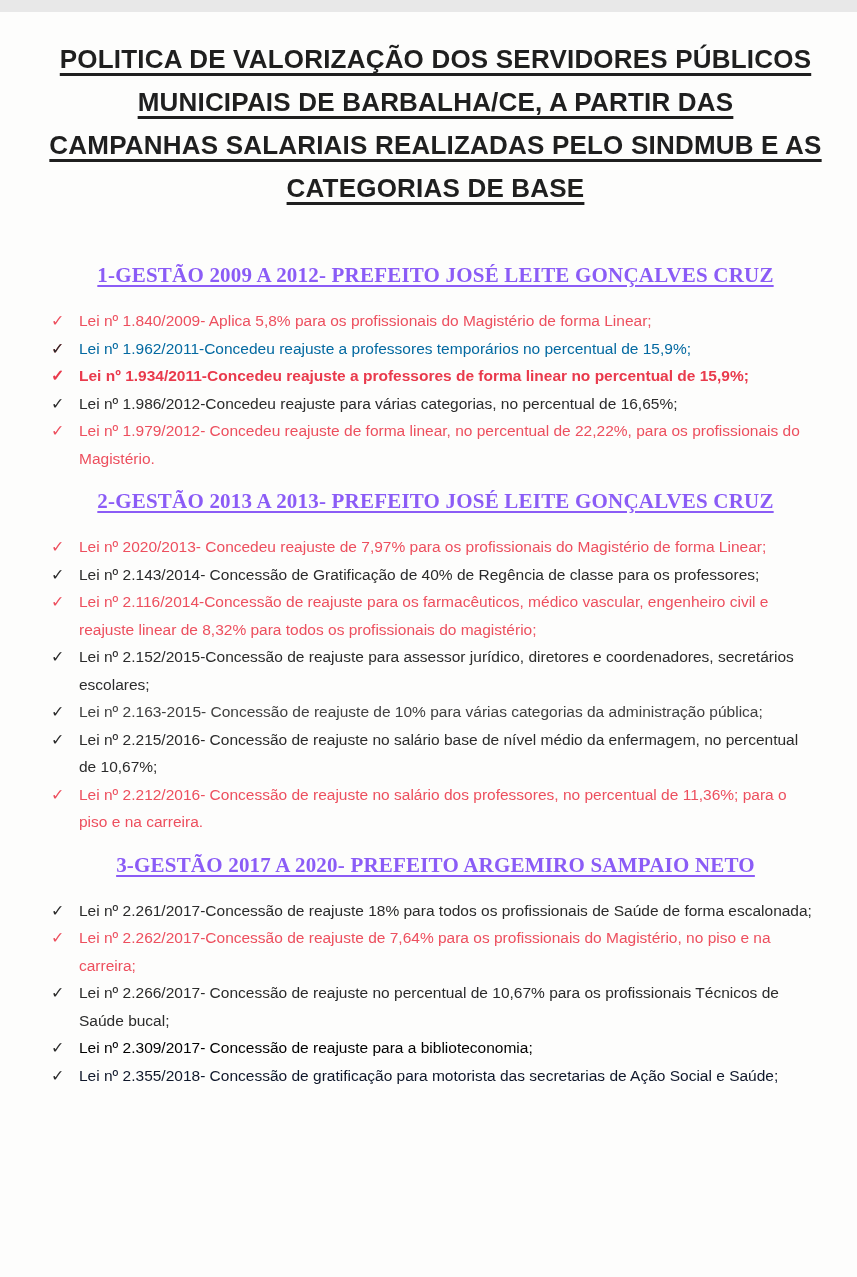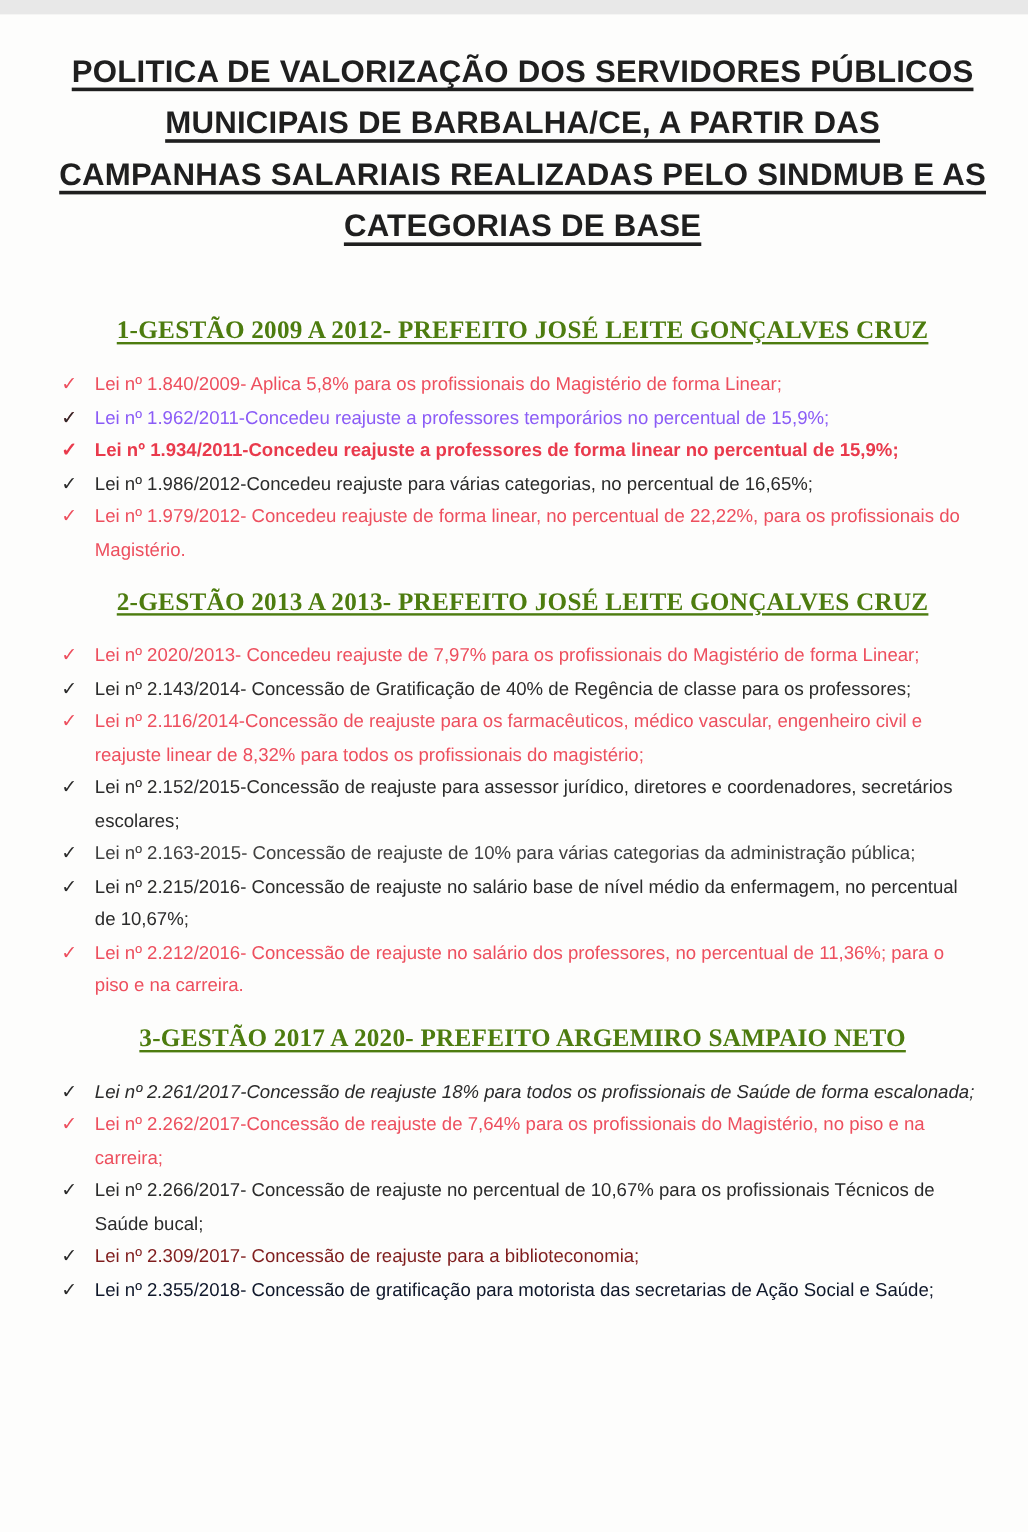--- a/index.html
+++ b/index.html
@@ -30,21 +30,21 @@
     text-decoration-thickness: 3px;
     text-underline-offset: 5px;
   }
   .doc-title .tline::after { content: "\A"; white-space: pre; }
   .sec-heading {
     font-family: "Liberation Serif", serif;
     font-size: 21px;
     font-weight: bold;
     line-height: 30px;
     text-align: center;
-    color: #4d7c0f;
+    color: #8b5cf6;
     text-decoration: underline;
     text-decoration-thickness: 2px;
     text-underline-offset: 3px;
     margin: 14px 0 17px 0;
     letter-spacing: 0.2px;
   }
   .law-list {
     list-style: none;
     margin: 0 0 6px 20px;
     padding: 0;
@@ -75,21 +75,21 @@
     <ul class="law-list">
       <li class="law-item">
         <span class="check" style="color: rgb(237, 79, 94);">✓</span>
         <span style="color: rgb(237, 79, 94);">Lei nº 1.840/2009- Aplica 5,8% para os profissionais do Magistério de forma Linear;</span>
       </li>
       <li class="law-item">
         <span class="check" style="color: rgb(237, 79, 94);">✓</span>
       </li>
       <li class="law-item">
         <span class="check" style="color: rgb(43, 43, 43);">✓</span>
-        <span style="color: #8b5cf6;">Lei nº 1.962/2011-Concedeu reajuste a professores temporários no percentual de 15,9%;</span>
+        <span style="color: #0369a1;">Lei nº 1.962/2011-Concedeu reajuste a professores temporários no percentual de 15,9%;</span>
       </li>
       <li class="law-item">
         <span class="check" style="color: rgb(233, 58, 76); font-weight: bold;">✓</span>
         <span style="color: rgb(233, 58, 76); font-weight: bold; text-align: right;">Lei nº 1.934/2011-Concedeu reajuste a professores de forma linear no percentual de 15,9%;</span>
       </li>
       <li class="law-item">
         <span class="check" style="color: rgb(43, 43, 43);">✓</span>
         <span style="color: rgb(43, 43, 43);">Lei nº 1.986/2012-Concedeu reajuste para várias categorias, no percentual de 16,65%;</span>
       </li>
       <li class="law-item">
@@ -131,33 +131,33 @@
         <span style="color: rgb(237, 79, 94);">Lei nº 2.212/2016- Concessão de reajuste no salário dos professores, no percentual de 11,36%; para o piso e na carreira.</span>
       </li>
     </ul>
   </section>
 
   <section>
     <h2 class="sec-heading">3-GESTÃO 2017 A 2020- PREFEITO ARGEMIRO SAMPAIO NETO</h2>
     <ul class="law-list">
       <li class="law-item">
         <span class="check" style="color: rgb(43, 43, 43);">✓</span>
-        <span style="color: rgb(43, 43, 43); font-style: italic;">Lei nº 2.261/2017-Concessão de reajuste 18% para todos os profissionais de Saúde de forma escalonada;</span>
+        <span style="color: rgb(43, 43, 43);">Lei nº 2.261/2017-Concessão de reajuste 18% para todos os profissionais de Saúde de forma escalonada;</span>
       </li>
       <li class="law-item">
         <span class="check" style="color: rgb(237, 79, 94);">✓</span>
         <span style="color: rgb(237, 79, 94);">Lei nº 2.262/2017-Concessão de reajuste de 7,64% para os profissionais do Magistério, no piso e na carreira;</span>
       </li>
       <li class="law-item">
         <span class="check" style="color: rgb(43, 43, 43);">✓</span>
         <span style="color: rgb(43, 43, 43);">Lei nº 2.266/2017- Concessão de reajuste no percentual de 10,67% para os profissionais Técnicos de Saúde bucal;</span>
       </li>
       <li class="law-item">
         <span class="check" style="color: rgb(43, 43, 43);">✓</span>
-        <span style="color: #7f1d1d;">Lei nº 2.309/2017- Concessão de reajuste para a biblioteconomia;</span>
+        <span style="color: #000000;">Lei nº 2.309/2017- Concessão de reajuste para a biblioteconomia;</span>
       </li>
       <li class="law-item">
         <span class="check" style="color: rgb(43, 43, 43);">✓</span>
         <span style="color: #0f172a;">Lei nº 2.355/2018- Concessão de gratificação para motorista das secretarias de Ação Social e Saúde;</span>
       </li>
     </ul>
   </section>
 
 </div>
 

